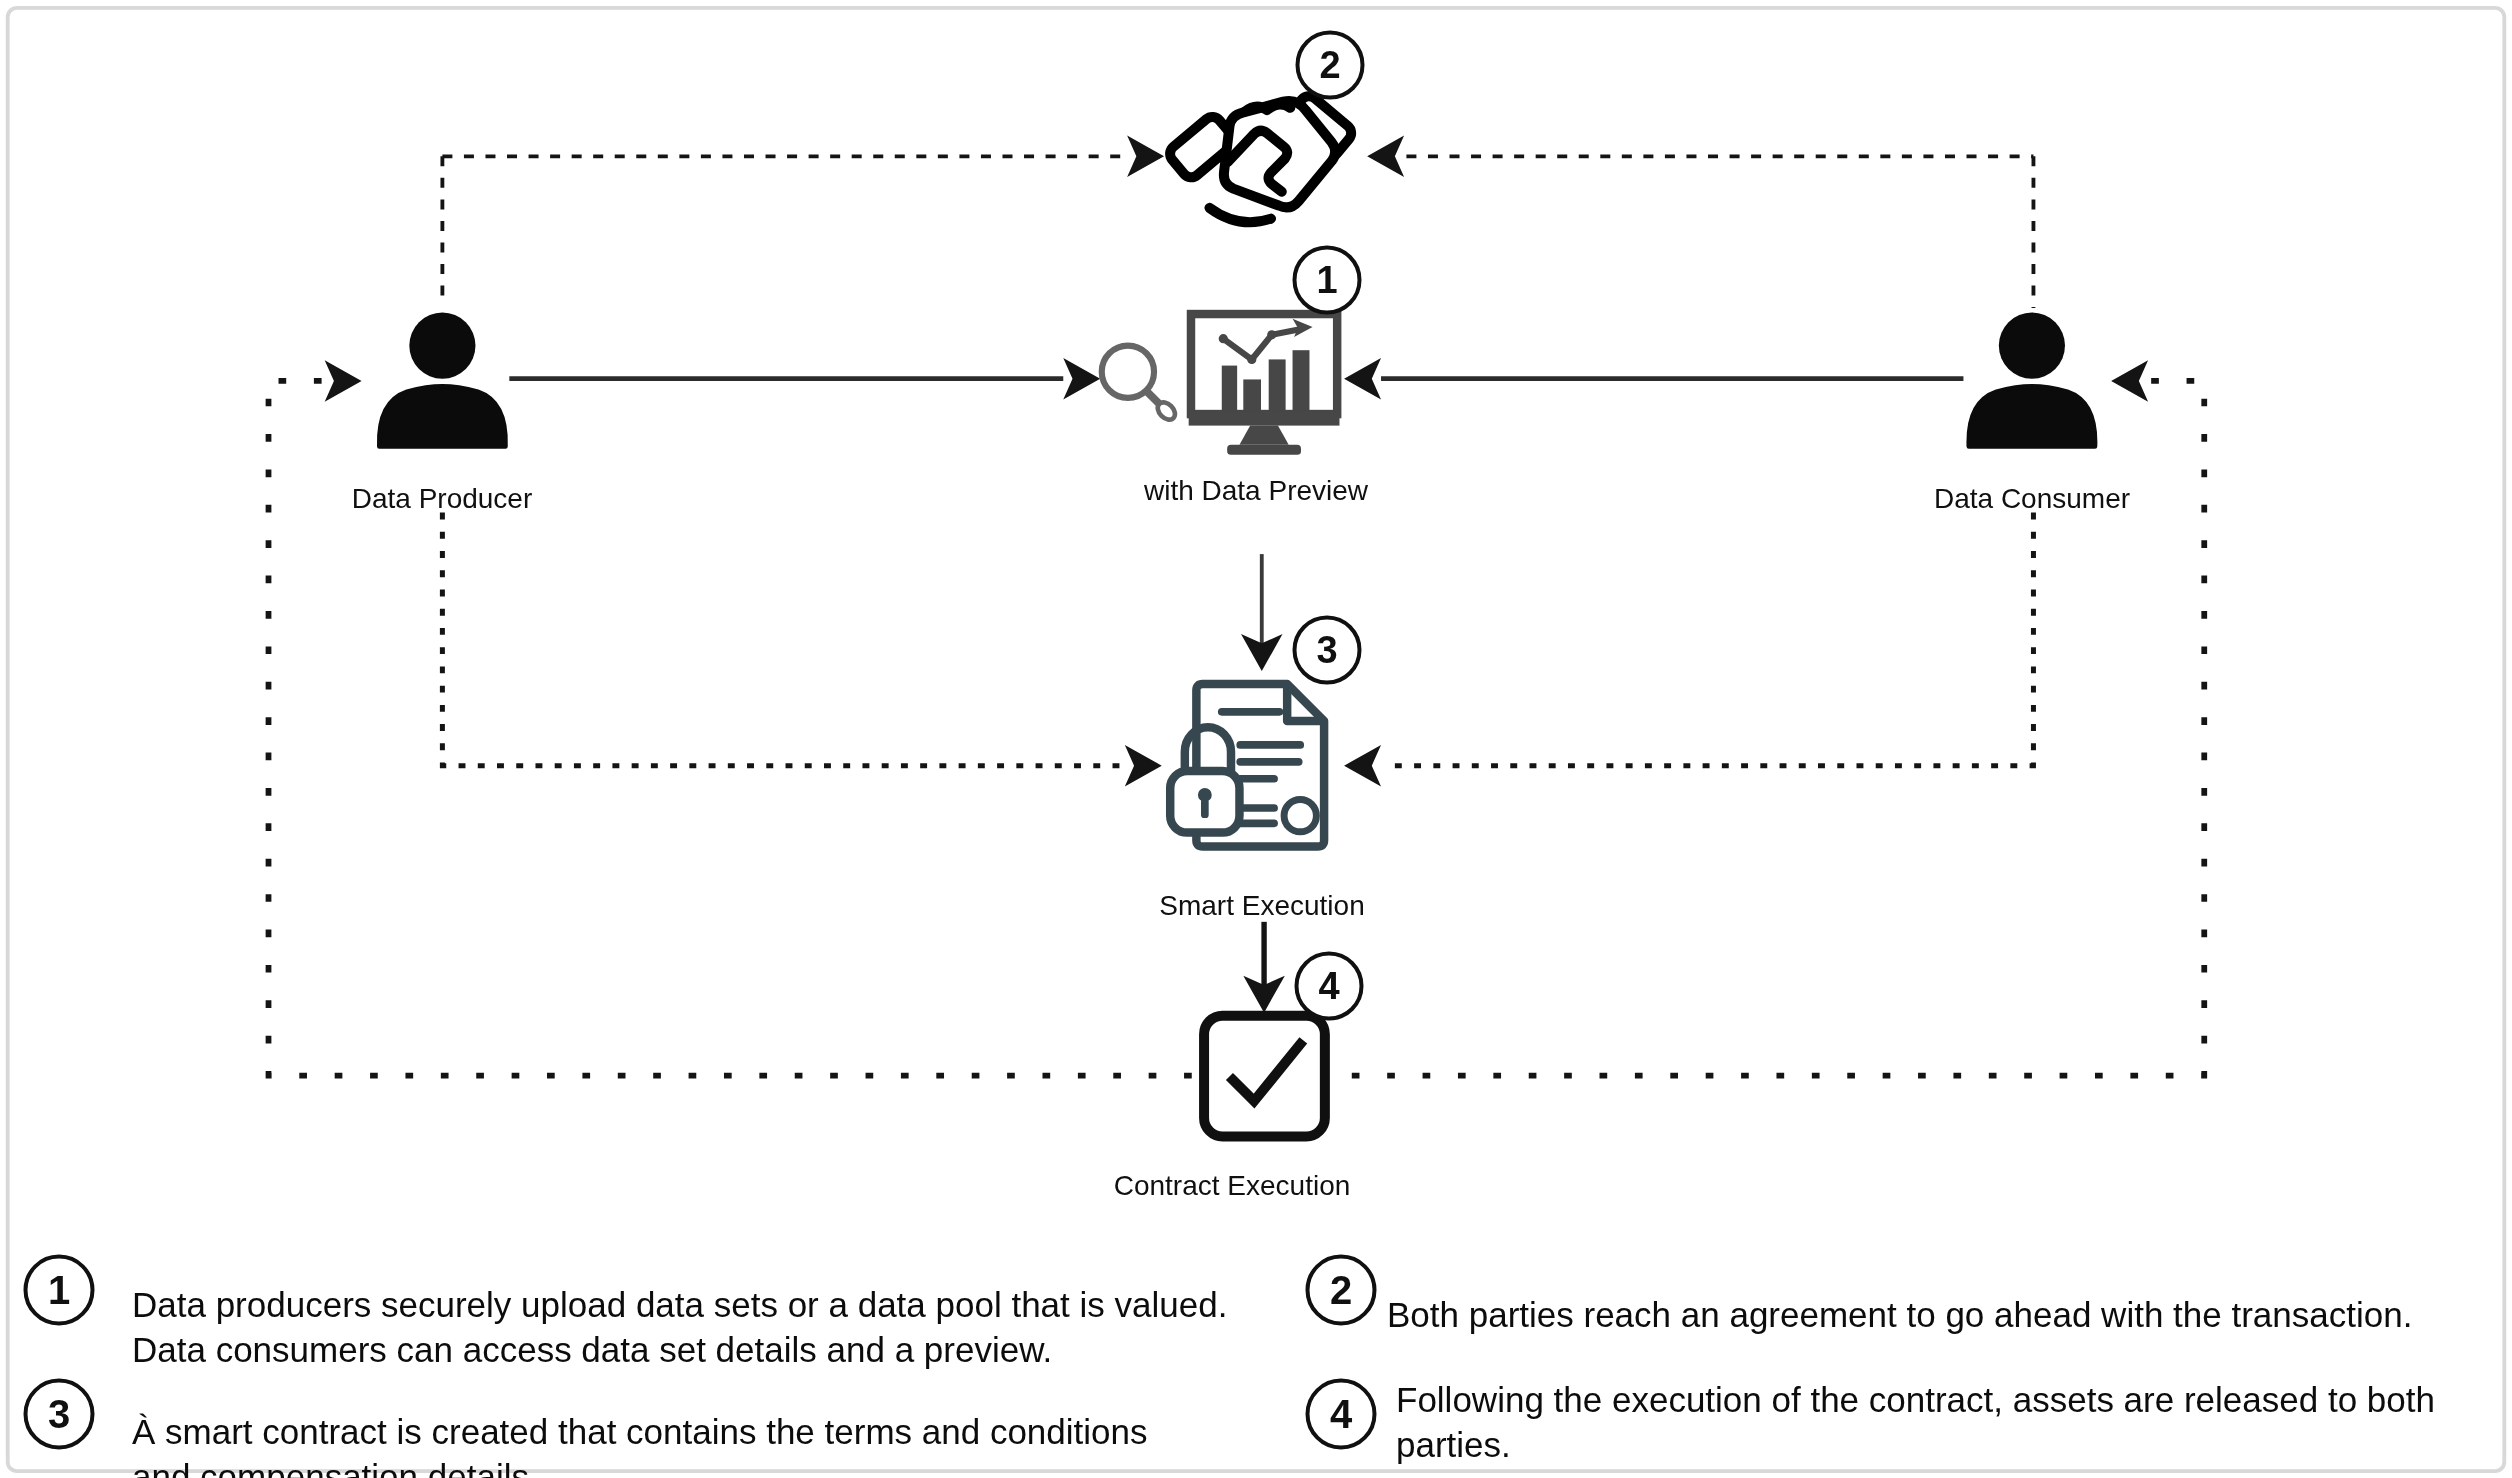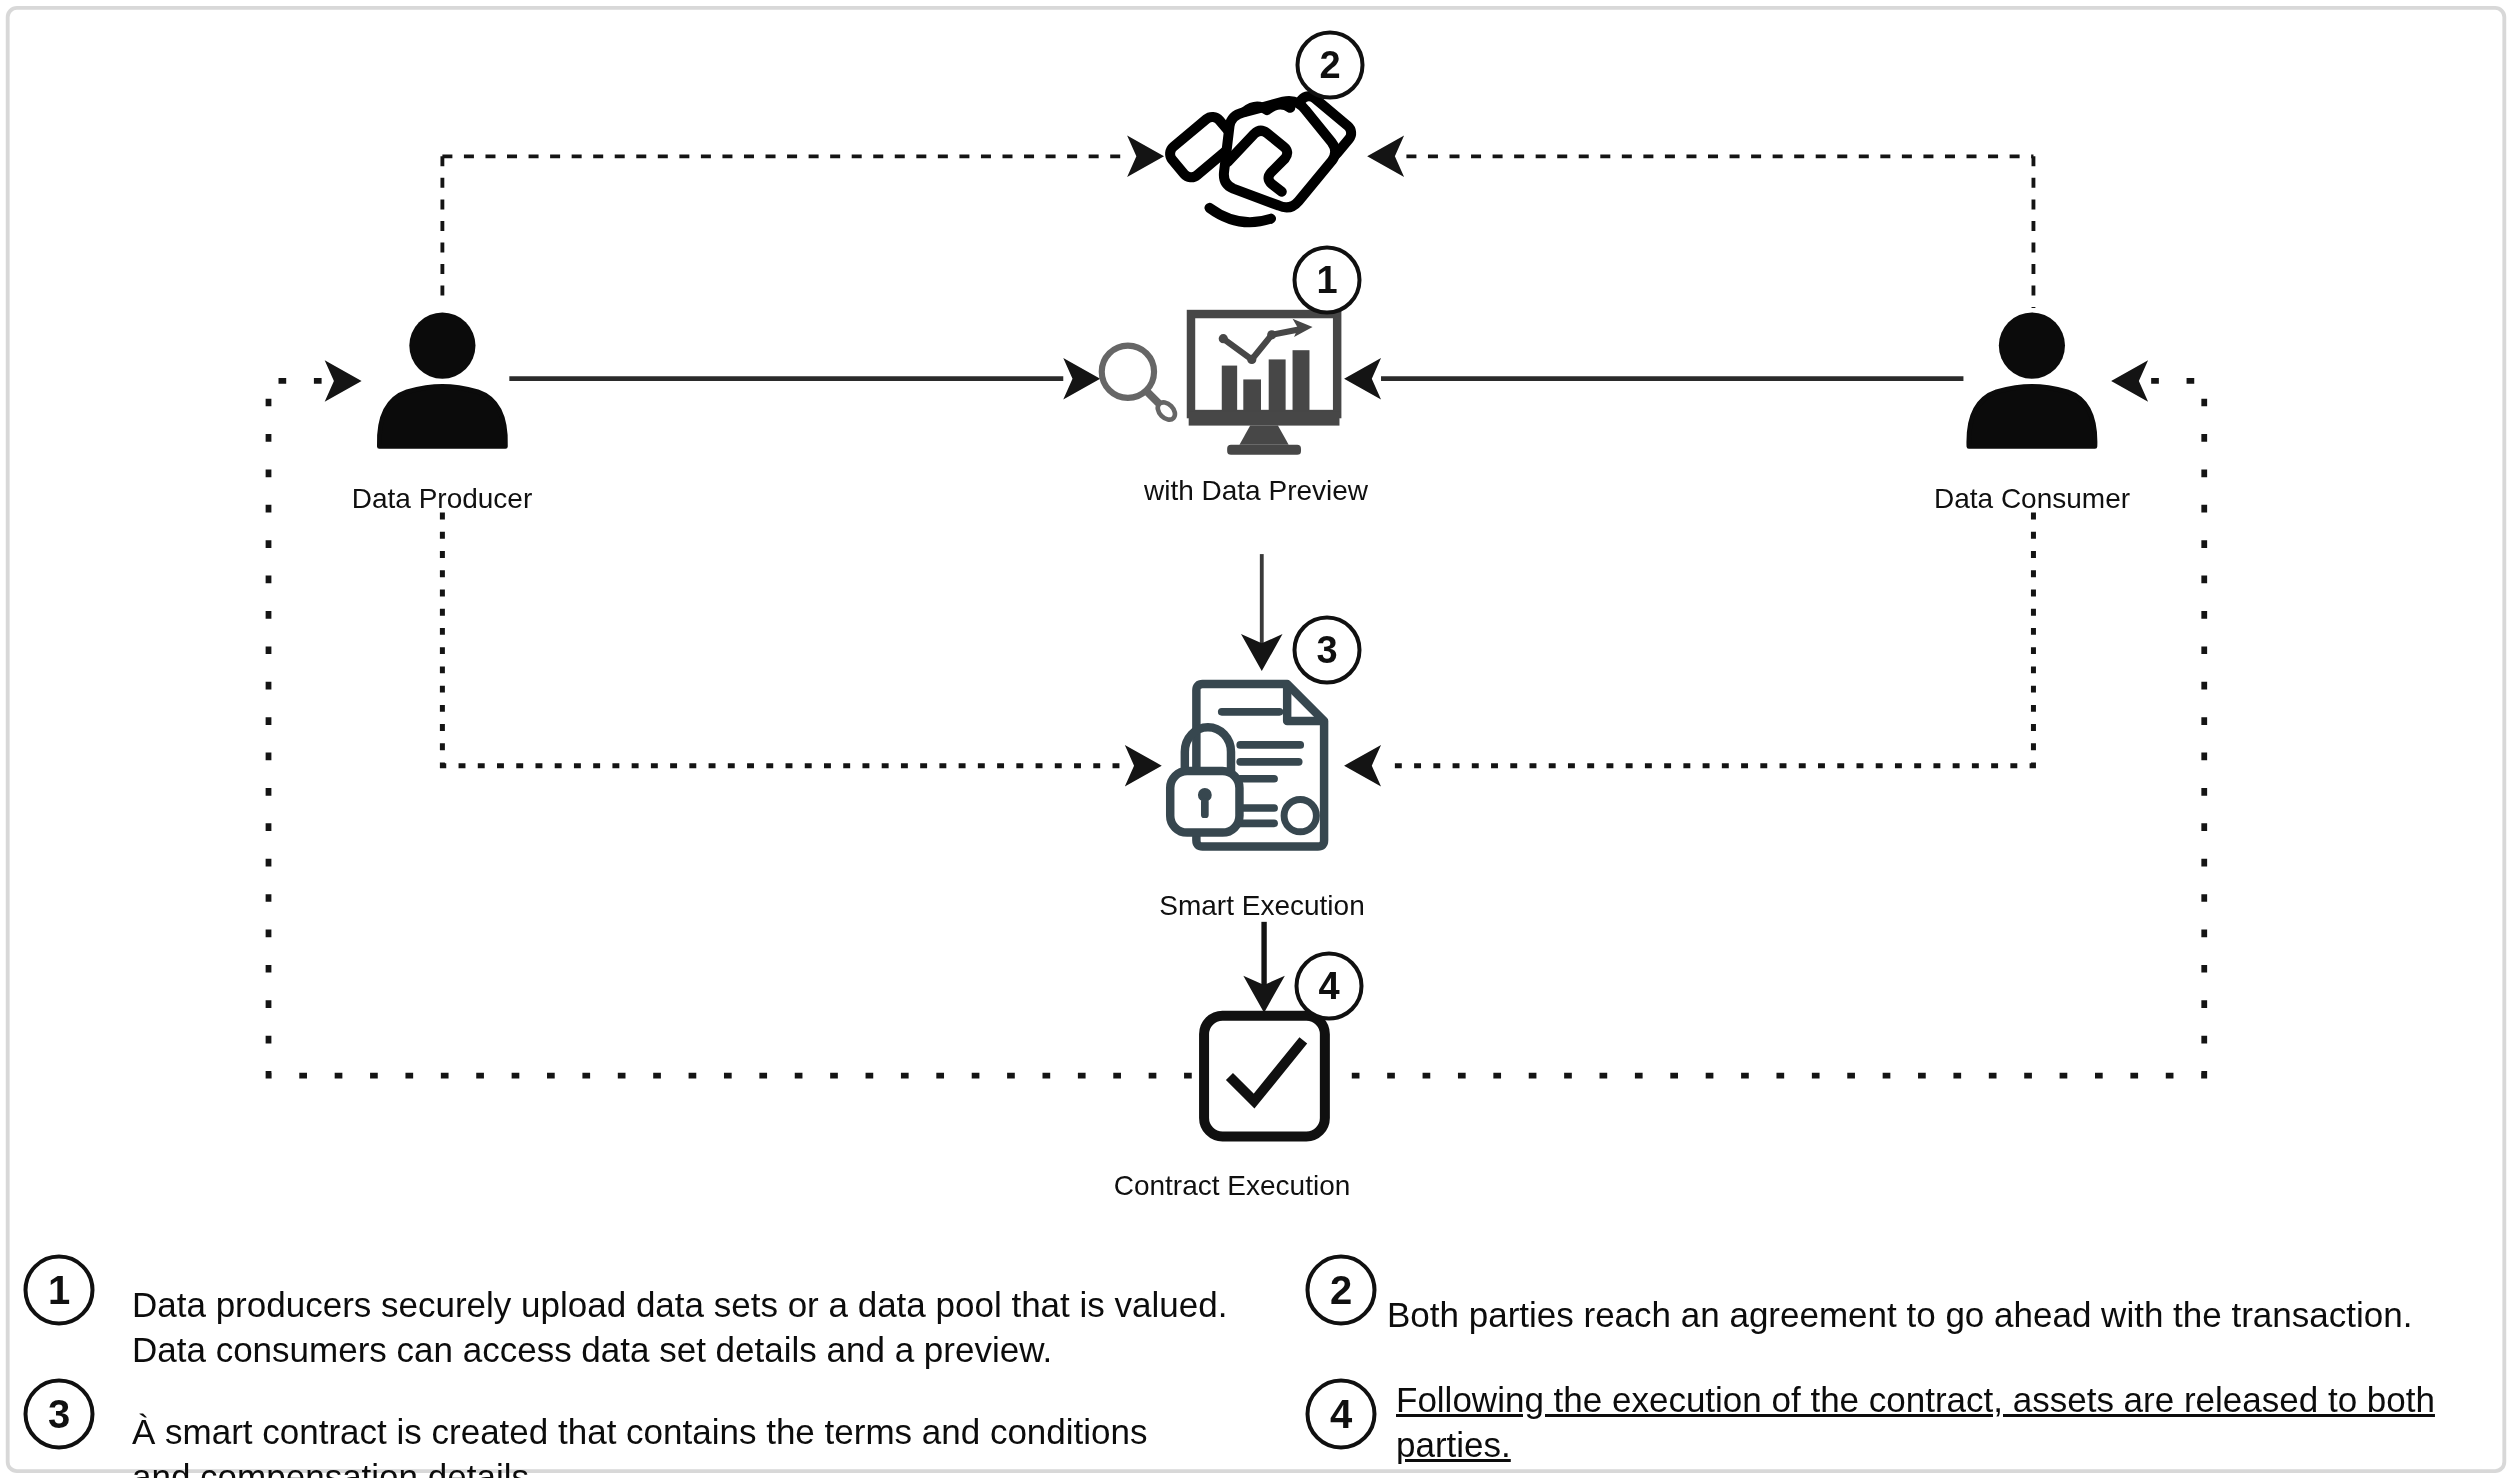--- a/index.html
+++ b/index.html
@@ -197,20 +197,20 @@
       <span>3</span>
     </div>
     <div class="legend-text" style="left:132px;top:1373px;margin-top:36px;">
       <div>À smart contract is created that contains the terms and conditions</div>
       <div>and compensation details.</div>
     </div>
 
     <div class="legend-badge" style="left:1341px;top:1414px;">
       <span>4</span>
     </div>
-    <div class="legend-text" style="left:1396px;top:1377px;text-decoration:underline;">
+    <div class="legend-text" style="left:1396px;top:1377px;">
       <div>Following the execution of the contract, assets are released to both</div>
       <div>parties.</div>
     </div>
 
   </div>
 </div>
 
 
 </body></html>

